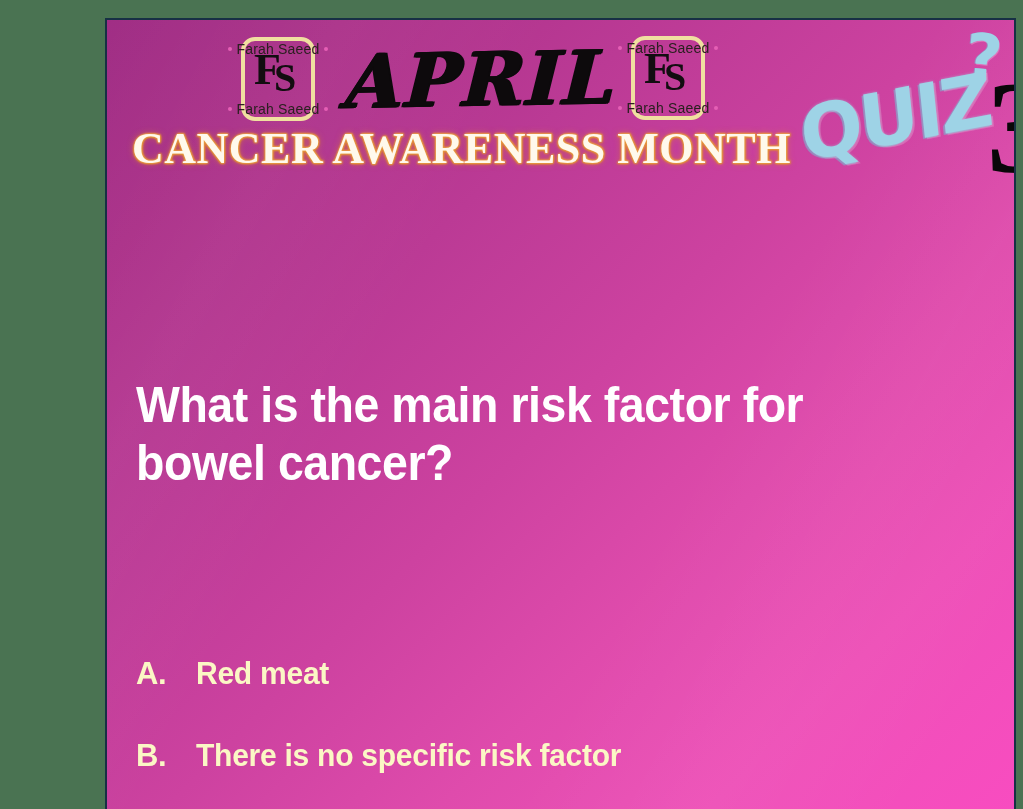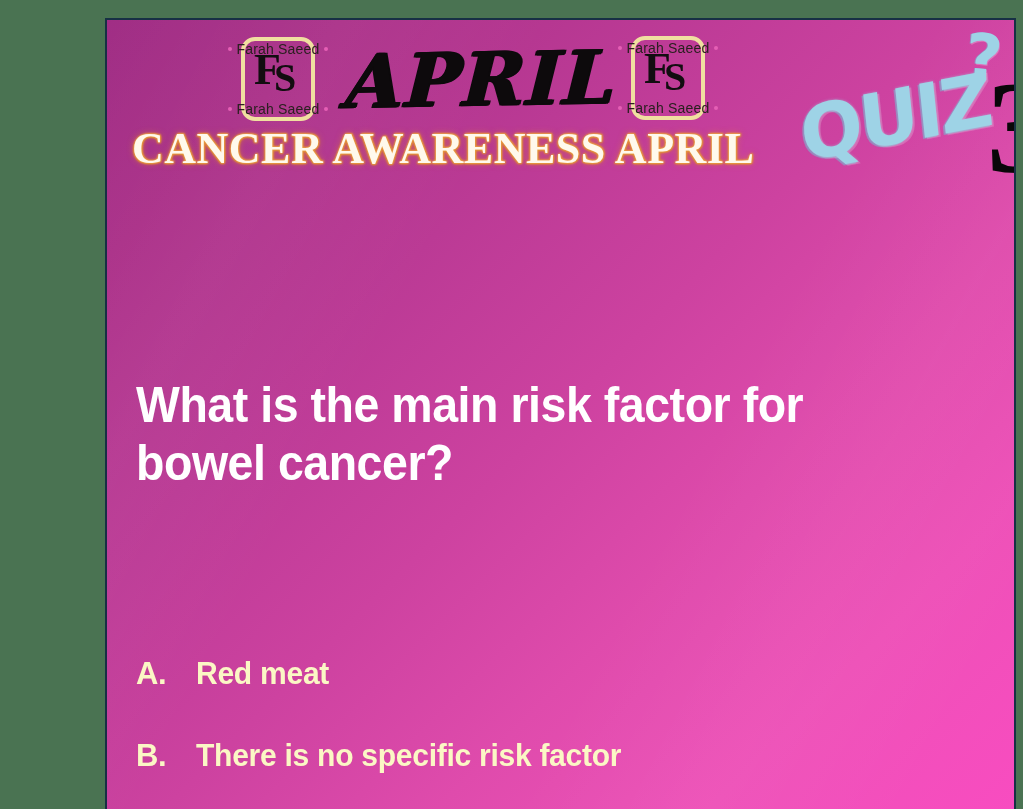--- a/index.html
+++ b/index.html
@@ -285,21 +285,21 @@
         </div>
         <div class="fs-wm">Farah Saeed</div>
       </div>
 
       <div class="quiz-badge">
         <div class="quiz-qmark">?</div>
         <div class="quiz-word">QUIZ</div>
         <div class="quiz-num">3</div>
       </div>
 
-      <div class="awareness">CANCER AWARENESS APRIL</div>
+      <div class="awareness">CANCER AWARENESS MONTH</div>
 
     </div>
 
     <div class="question">What is the main risk factor for bowel cancer?</div>
 
     <div class="answers">
 
       <div class="answer-row">
         <span class="answer-letter">A.</span>
         <span class="answer-text">Red meat</span>

